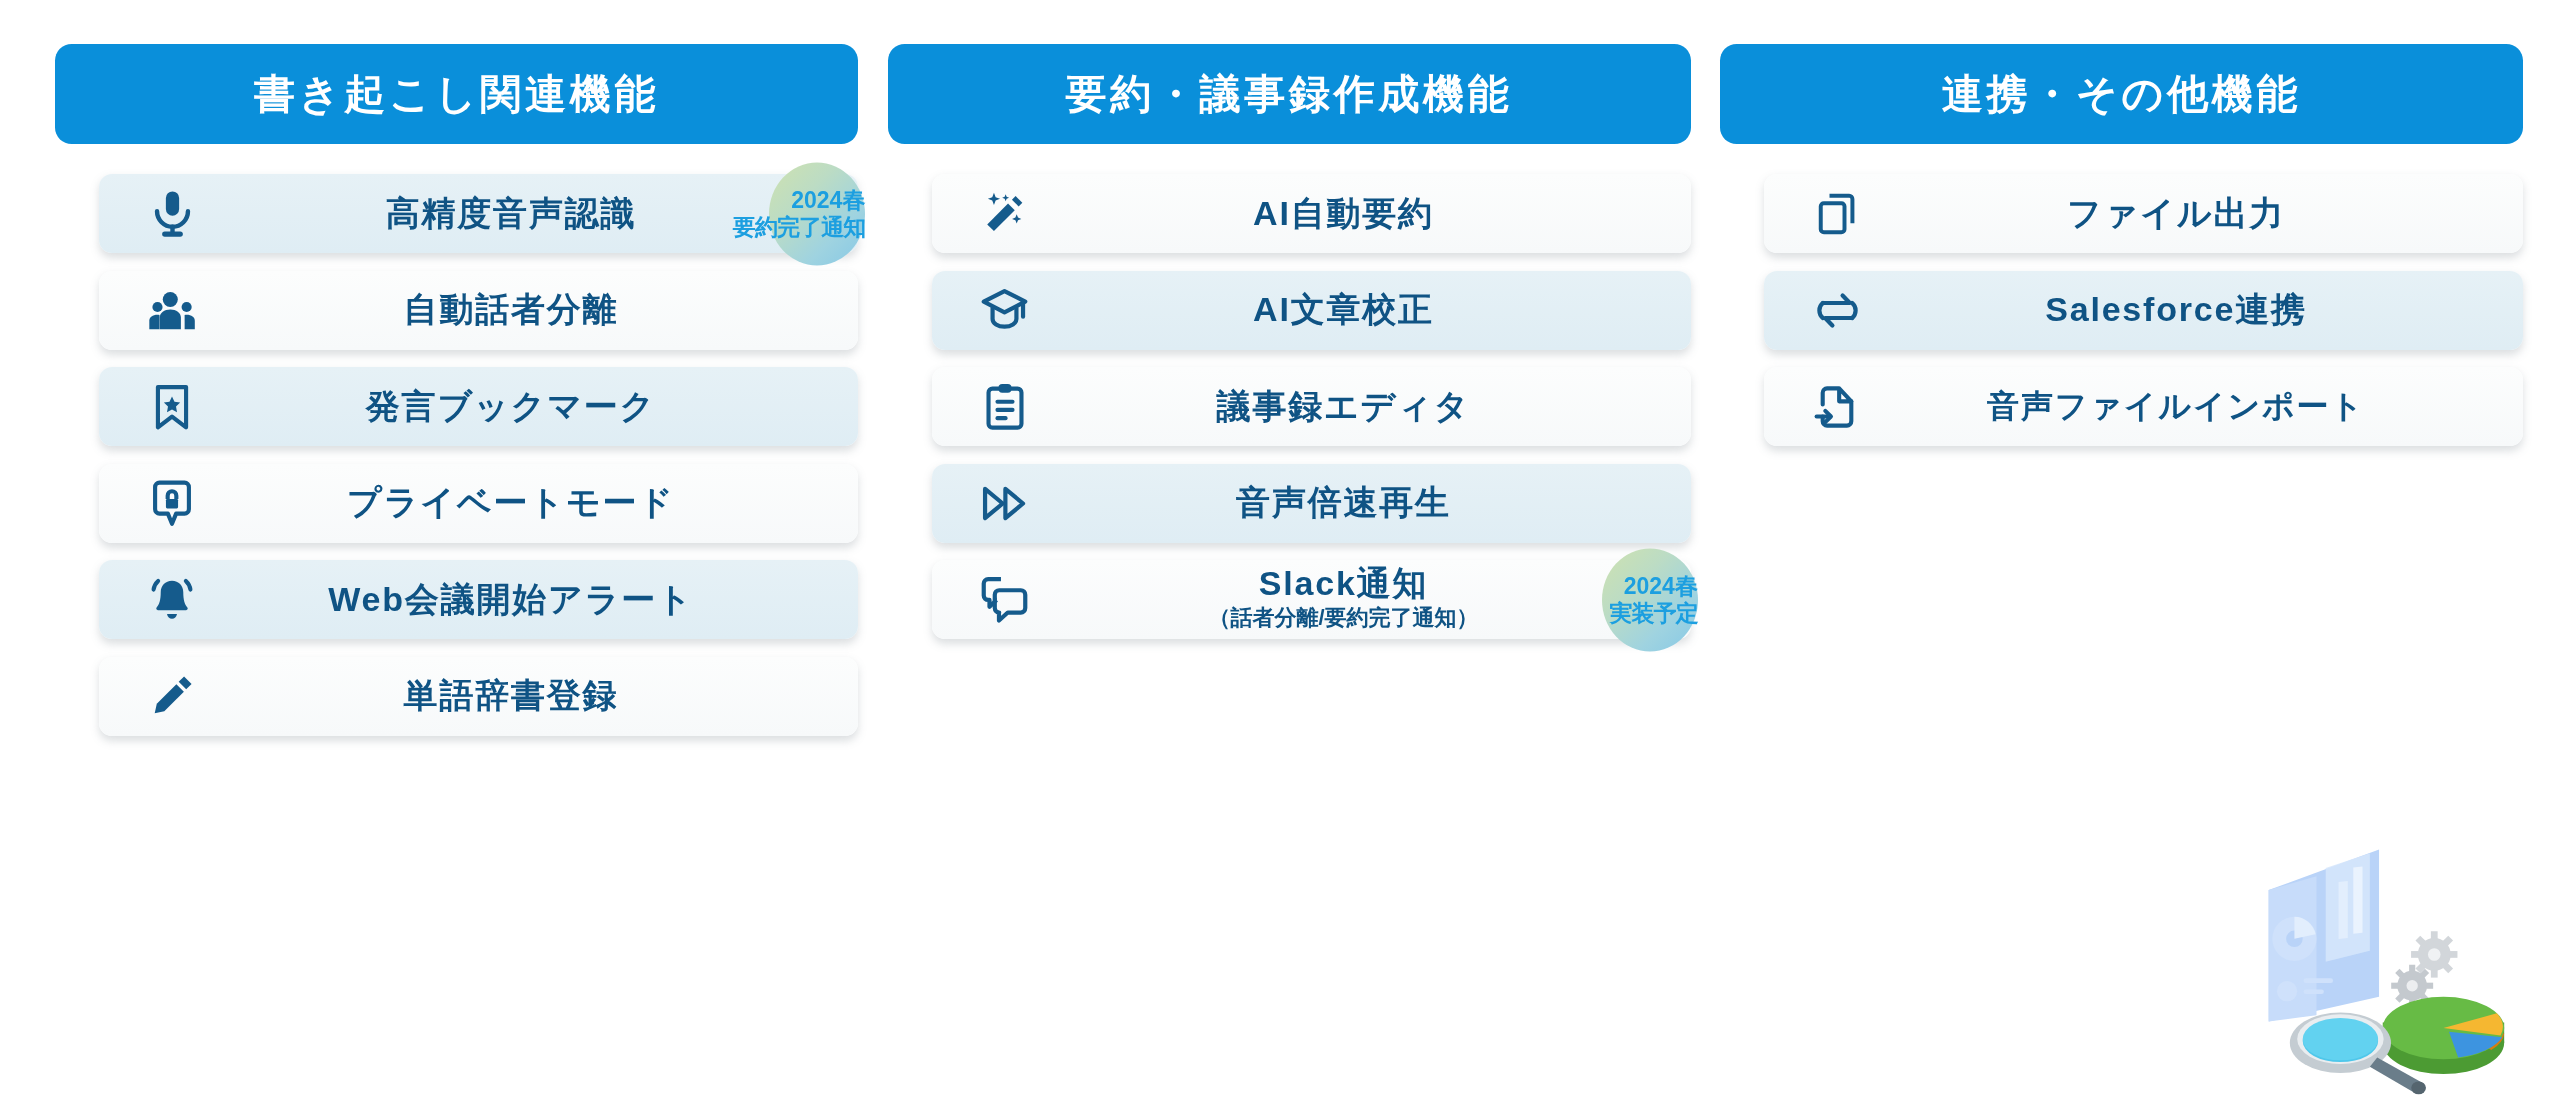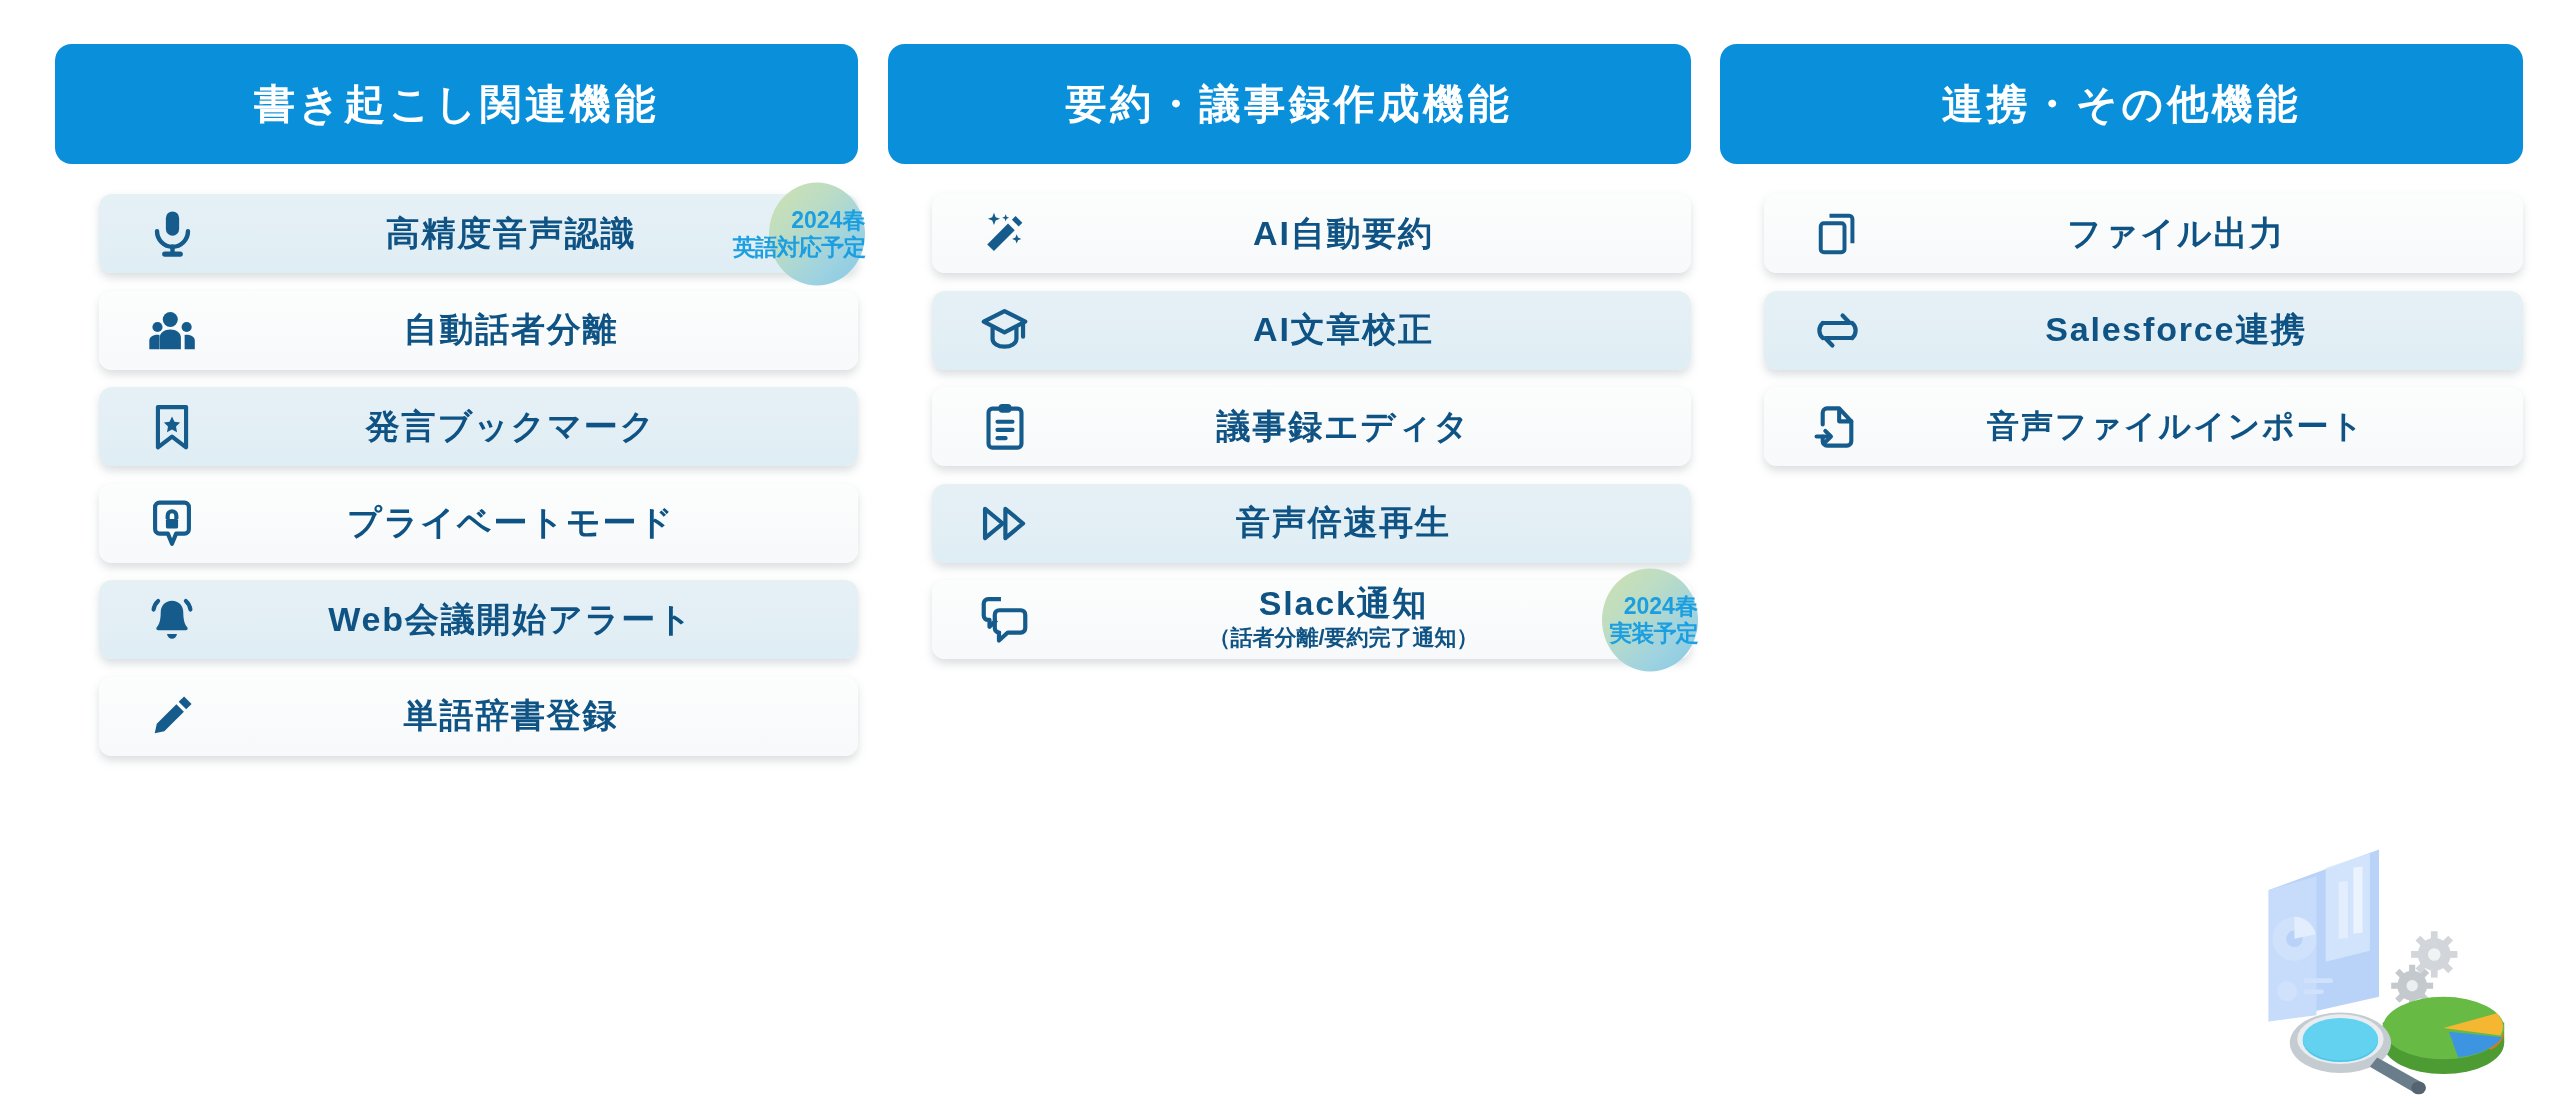--- a/index.html
+++ b/index.html
@@ -31,21 +31,21 @@
     gap: 29.5px;
   }
 
   .column {
     width: 803px;
     display: flex;
     flex-direction: column;
   }
 
   .col-header {
-    height: 120px;
+    height: 100px;
     border-radius: 16.6px;
     background: #0a8fda;
     color: #ffffff;
     display: flex;
     align-items: center;
     justify-content: center;
     font-size: 41px;
     font-weight: bold;
     letter-spacing: 3.7px;
     box-sizing: border-box;
@@ -171,21 +171,21 @@
               <path d="M5 11a7 7 0 0 0 14 0"></path>
               <line x1="12" y1="18" x2="12" y2="21"></line>
               <line x1="8.5" y1="21.3" x2="15.5" y2="21.3" stroke-width="2.4"></line>
             </svg>
           </span>
           <span class="card-text">
             <span class="card-label">高精度音声認識</span>
           </span>
           <span class="badge">
             <span class="b1">2024春</span>
-            <span class="b2">英語対応予定</span>
+            <span class="b2">要約完了通知</span>
           </span>
         </div>
 
         <div class="card plain">
           <span class="card-icon">
             <svg width="53" height="53" viewBox="0 0 24 24" fill="currentColor">
               <circle cx="11" cy="7" r="3.4"></circle>
               <path d="M6.2 20.5v-5.2c0-2.2 2.1-3.7 4.8-3.7s4.8 1.5 4.8 3.7v5.2z"></path>
               <circle cx="5.2" cy="10.4" r="2.3"></circle>
               <path d="M1.5 20.5v-3.9c0-1.6 1.5-2.7 3.7-2.7.3 0 .6 0 .9.1v6.5z"></path>

